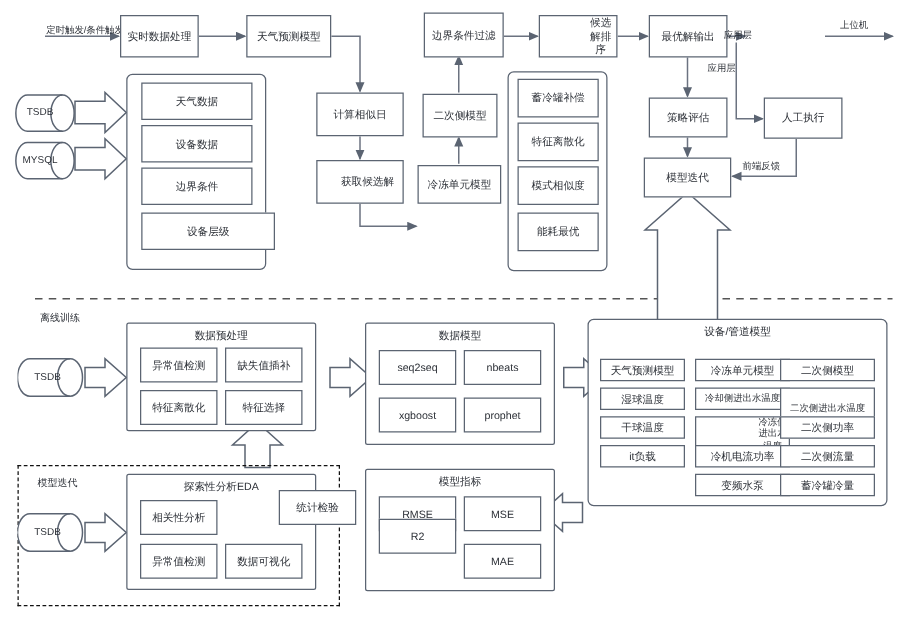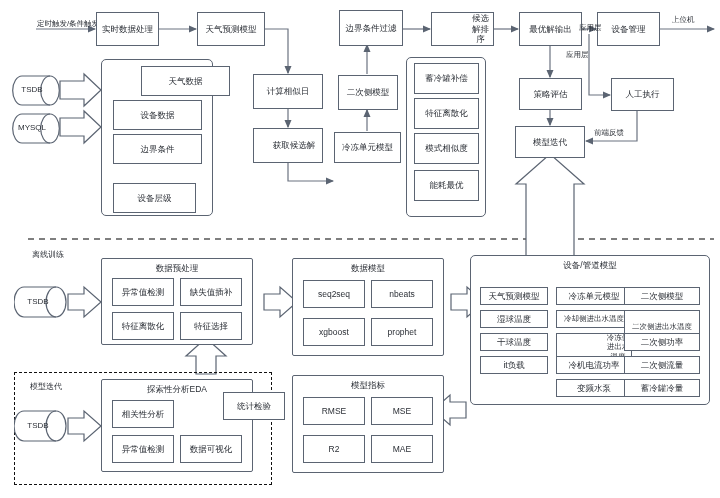--- a/index.html
+++ b/index.html
@@ -101,41 +101,40 @@
 
   <div class="cyl" style="left:12px;top:110px;width:48px;height:37px;">
     <svg width="48" height="37" viewBox="0 0 48 37">
       <path d="M10,4 L38,4 A9,14 0 0 1 38,33 L10,33 A9,14 0 0 1 10,4 z" fill="#fff" stroke="#5b6472" stroke-width="1.2"></path>
       <path d="M38,4 A9,14 0 0 0 38,33" fill="none" stroke="#5b6472" stroke-width="1.2"></path>
     </svg>
     <div class="cyl-txt" style="top:13px;left:-4px;">MYSQL</div>
   </div>
 
   <div class="grp" style="left:101px;top:59px;width:112px;height:157px;"></div>
-  <div class="box" style="left:113px;top:66px;width:89px;height:30px;margin-left:28px;">天气数据</div>
+  <div class="box" style="left:113px;top:66px;width:89px;height:30px;">天气数据</div>
   <div class="box" style="left:113px;top:100px;width:89px;height:30px;">设备数据</div>
   <div class="box" style="left:113px;top:134px;width:89px;height:30px;">边界条件</div>
-  <div class="box" style="left:113px;top:170px;width:83px;height:30px;margin-top:13px;">设备层级</div>
+  <div class="box" style="left:113px;top:170px;width:107px;height:30px;">设备层级</div>
 
   <div class="box" style="left:253px;top:74px;width:70px;height:35px;">计算相似日</div>
   <div class="box" style="left:253px;top:128px;width:70px;height:35px;padding-left:12px;">获取候选解</div>
 
   <div class="box" style="left:338px;top:75px;width:60px;height:35px;">二次侧模型</div>
   <div class="box" style="left:334px;top:132px;width:67px;height:31px;">冷冻单元模型</div>
 
   <div class="grp" style="left:406px;top:57px;width:80px;height:160px;"></div>
   <div class="box" style="left:414px;top:63px;width:65px;height:31px;">蓄冷罐补偿</div>
   <div class="box" style="left:414px;top:98px;width:65px;height:31px;">特征离散化</div>
   <div class="box" style="left:414px;top:133px;width:65px;height:31px;">模式相似度</div>
   <div class="box" style="left:414px;top:170px;width:65px;height:31px;">能耗最优</div>
 
   <div class="box" style="left:339px;top:10px;width:64px;height:36px;">边界条件过滤</div>
   <div class="box" style="left:431px;top:12px;width:63px;height:34px;padding-left:36px;">候选解排序</div>
   <div class="box" style="left:519px;top:12px;width:63px;height:34px;">最优解输出</div>
-  <div class="box" style="left:597px;top:12px;width:63px;height:34px;">设备管理</div>
   <div class="box" style="left:519px;top:78px;width:63px;height:32px;">策略评估</div>
   <div class="box" style="left:515px;top:126px;width:70px;height:32px;">模型迭代</div>
   <div class="box" style="left:611px;top:78px;width:63px;height:33px;">人工执行</div>
 
   <div class="lbl" style="left:579px;top:23px;">应用层</div>
   <div class="lbl" style="left:566px;top:50px;">应用层</div>
   <div class="lbl" style="left:672px;top:15px;">上位机</div>
   <div class="lbl" style="left:594px;top:128px;">前端反馈</div>
 
   <div class="lbl" style="left:32px;top:249px;font-size:8px;">离线训练</div>
@@ -181,21 +180,21 @@
   <div class="box" style="left:303px;top:280px;width:62px;height:28px;">seq2seq</div>
   <div class="box" style="left:371px;top:280px;width:62px;height:28px;">nbeats</div>
   <div class="box" style="left:303px;top:318px;width:62px;height:28px;">xgboost</div>
   <div class="box" style="left:371px;top:318px;width:62px;height:28px;">prophet</div>
 
   <div class="grp sq" style="left:292px;top:375px;width:152px;height:98px;">
     <div class="grp-title">模型指标</div>
   </div>
   <div class="box" style="left:303px;top:397px;width:62px;height:28px;">RMSE</div>
   <div class="box" style="left:371px;top:397px;width:62px;height:28px;">MSE</div>
-  <div class="box" style="left:303px;top:435px;width:62px;height:28px;">R2</div>
+  <div class="box" style="left:303px;top:415px;width:62px;height:28px;">R2</div>
   <div class="box" style="left:371px;top:435px;width:62px;height:28px;">MAE</div>
 
   <div class="grp" style="left:470px;top:255px;width:240px;height:150px;">
     <div class="grp-title">设备/管道模型</div>
   </div>
 
   <div class="box" style="left:480px;top:287px;width:68px;height:18px;">天气预测模型</div>
   <div class="box" style="left:480px;top:310px;width:68px;height:18px;">湿球温度</div>
   <div class="box" style="left:480px;top:333px;width:68px;height:18px;">干球温度</div>
   <div class="box" style="left:480px;top:356px;width:68px;height:18px;">it负载</div>

